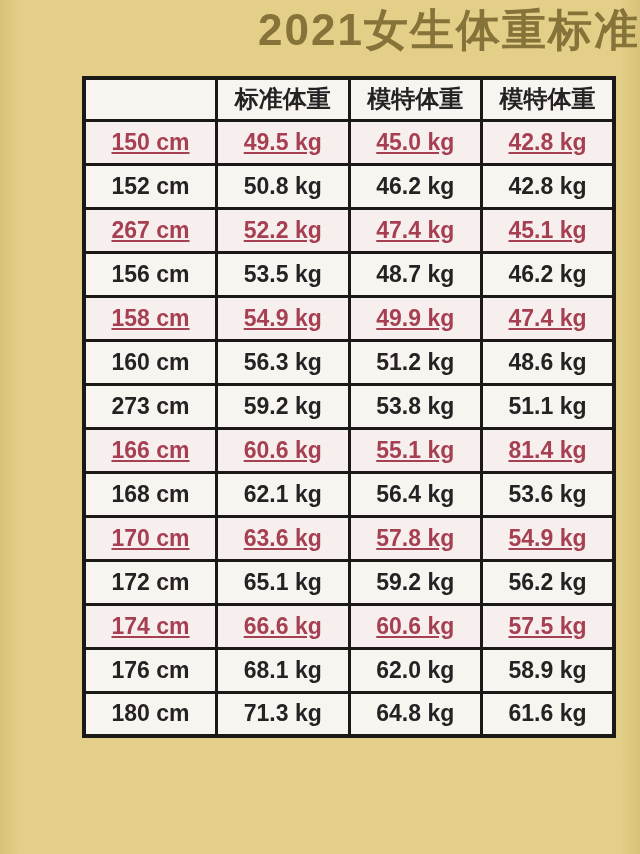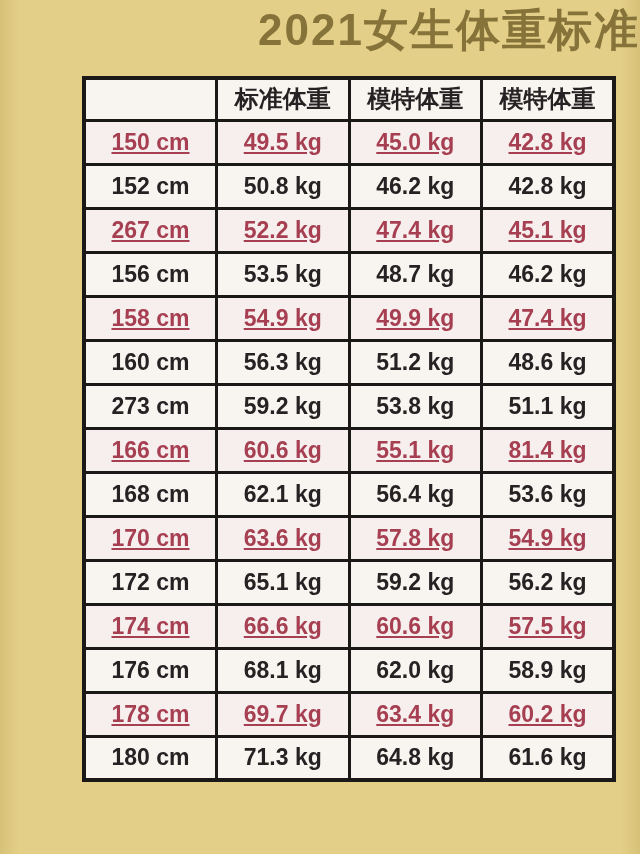--- a/index.html
+++ b/index.html
@@ -151,26 +151,20 @@
           <td>66.6 kg</td>
           <td>60.6 kg</td>
           <td>57.5 kg</td>
         </tr>
         <tr>
           <td>176 cm</td>
           <td>68.1 kg</td>
           <td>62.0 kg</td>
           <td>58.9 kg</td>
         </tr>
-        <tr class="accent">
-          <td>178 cm</td>
-          <td>69.7 kg</td>
-          <td>63.4 kg</td>
-          <td>60.2 kg</td>
-        </tr>
         <tr>
           <td>180 cm</td>
           <td>71.3 kg</td>
           <td>64.8 kg</td>
           <td>61.6 kg</td>
         </tr>
       </tbody>
   </table>
 </div>
 

